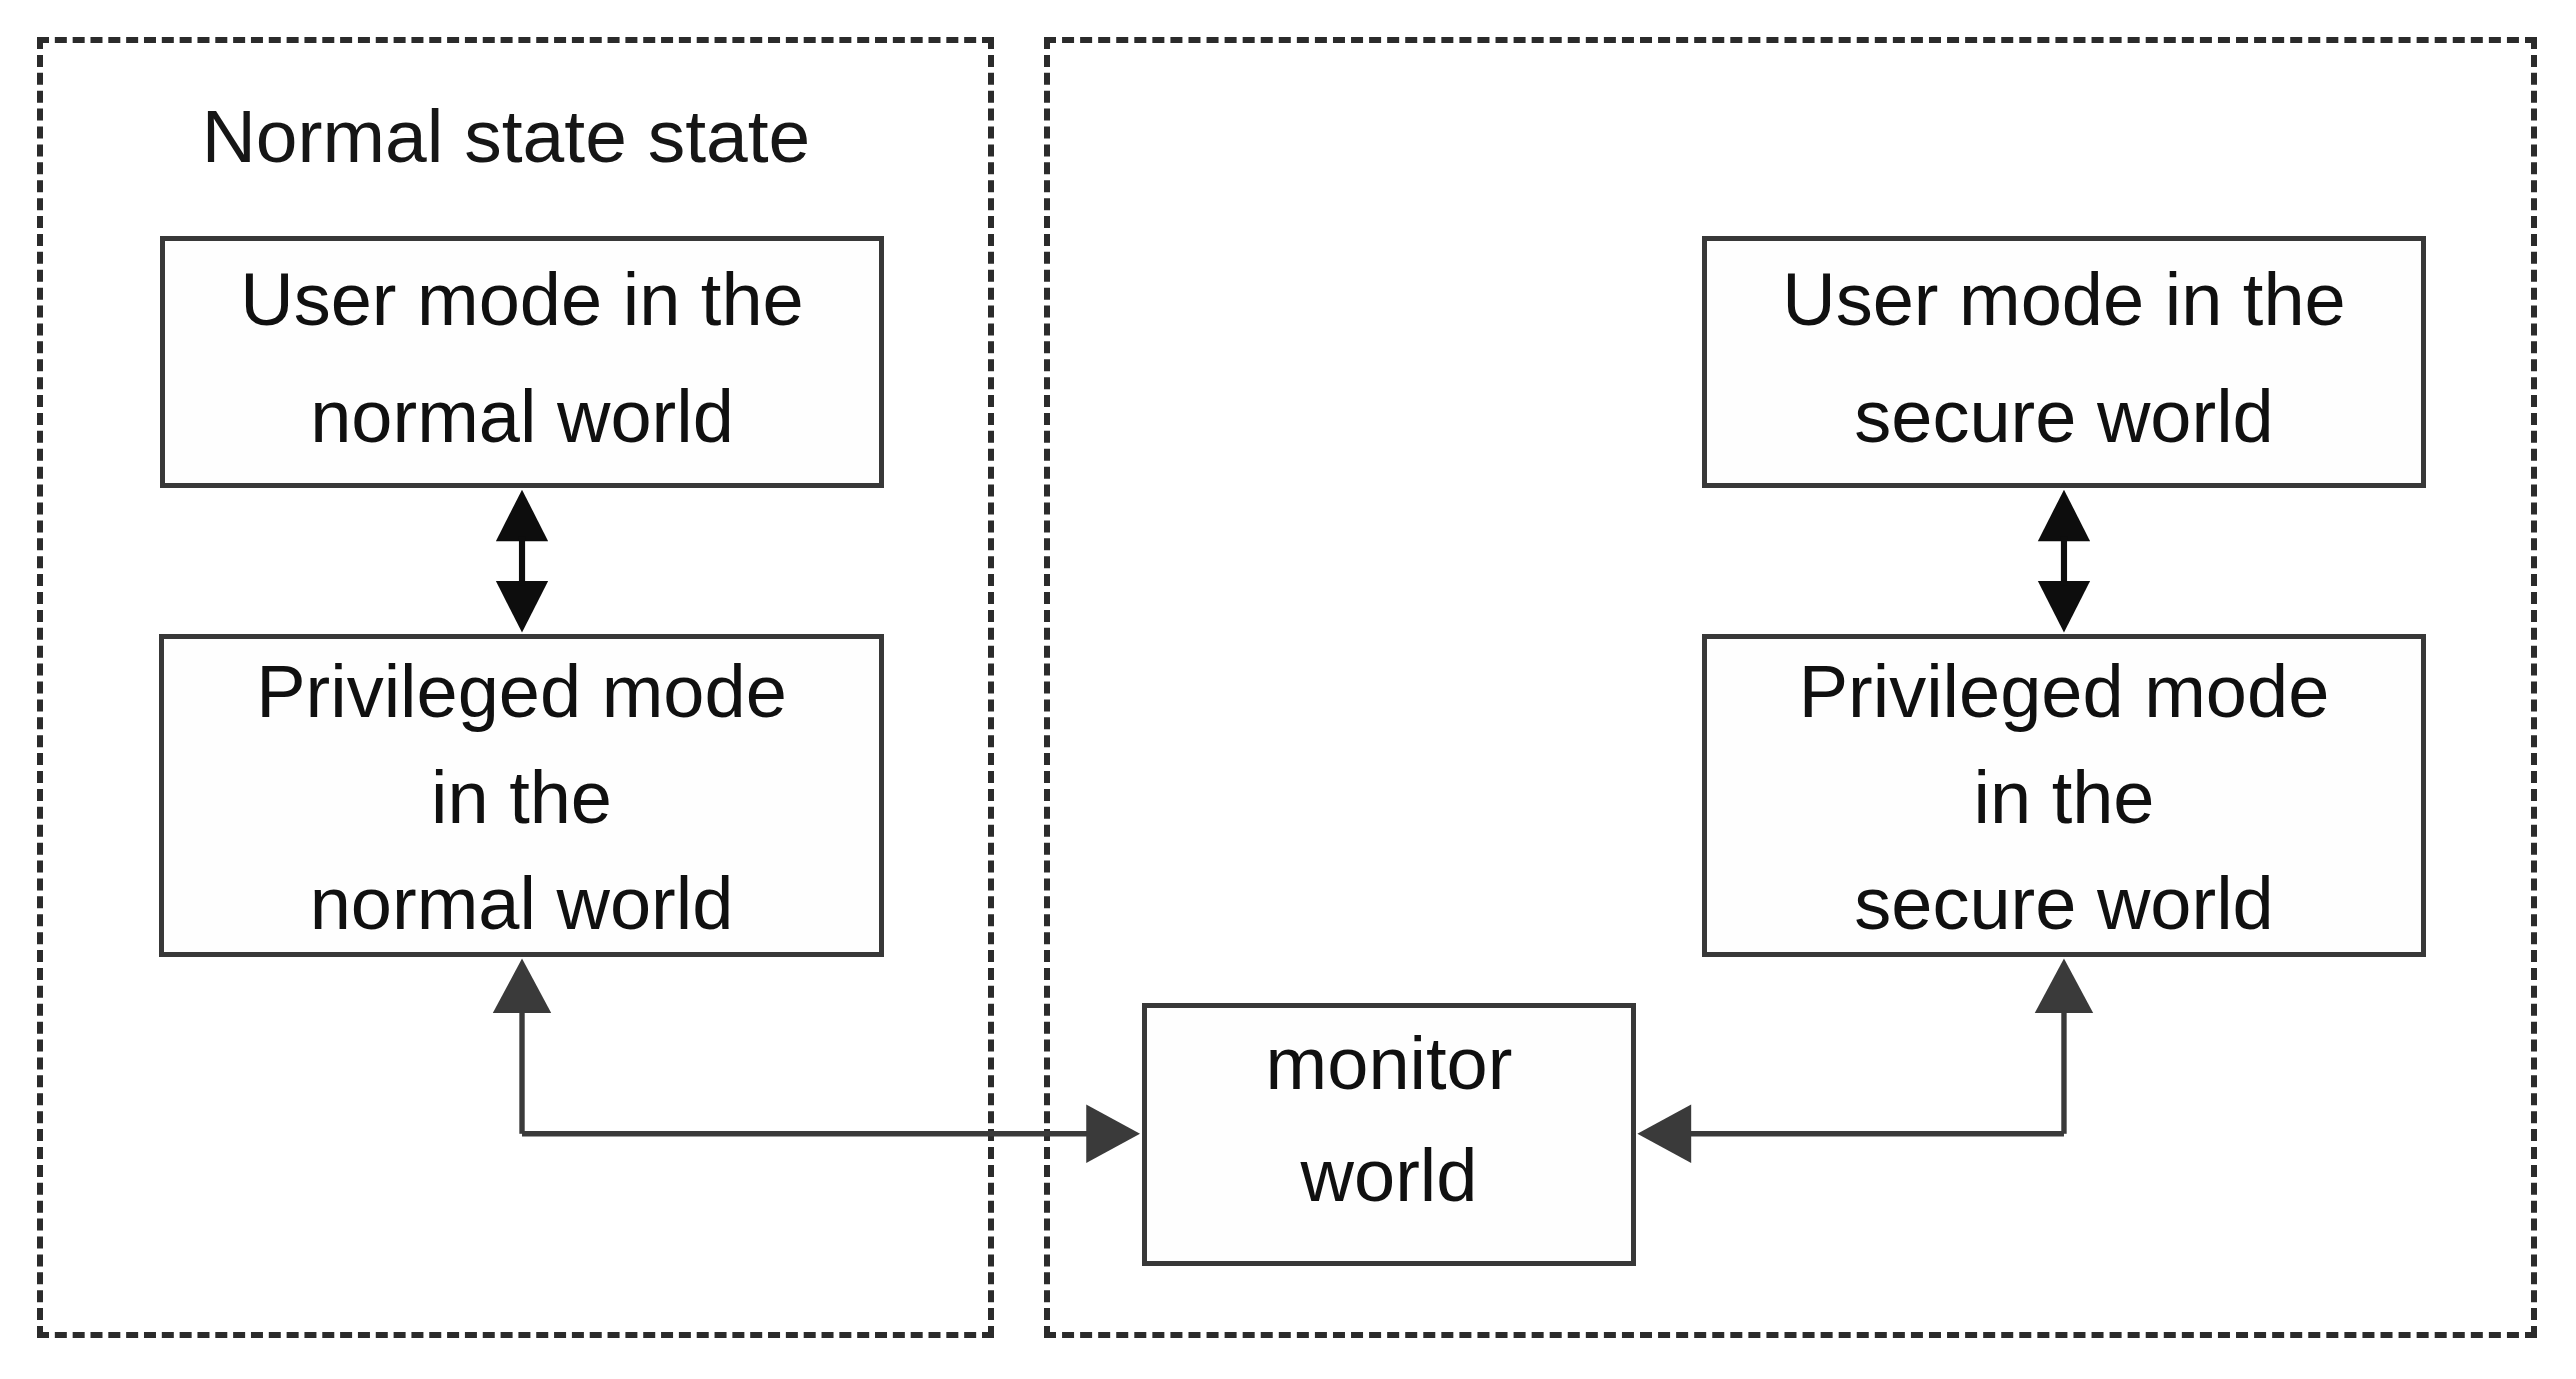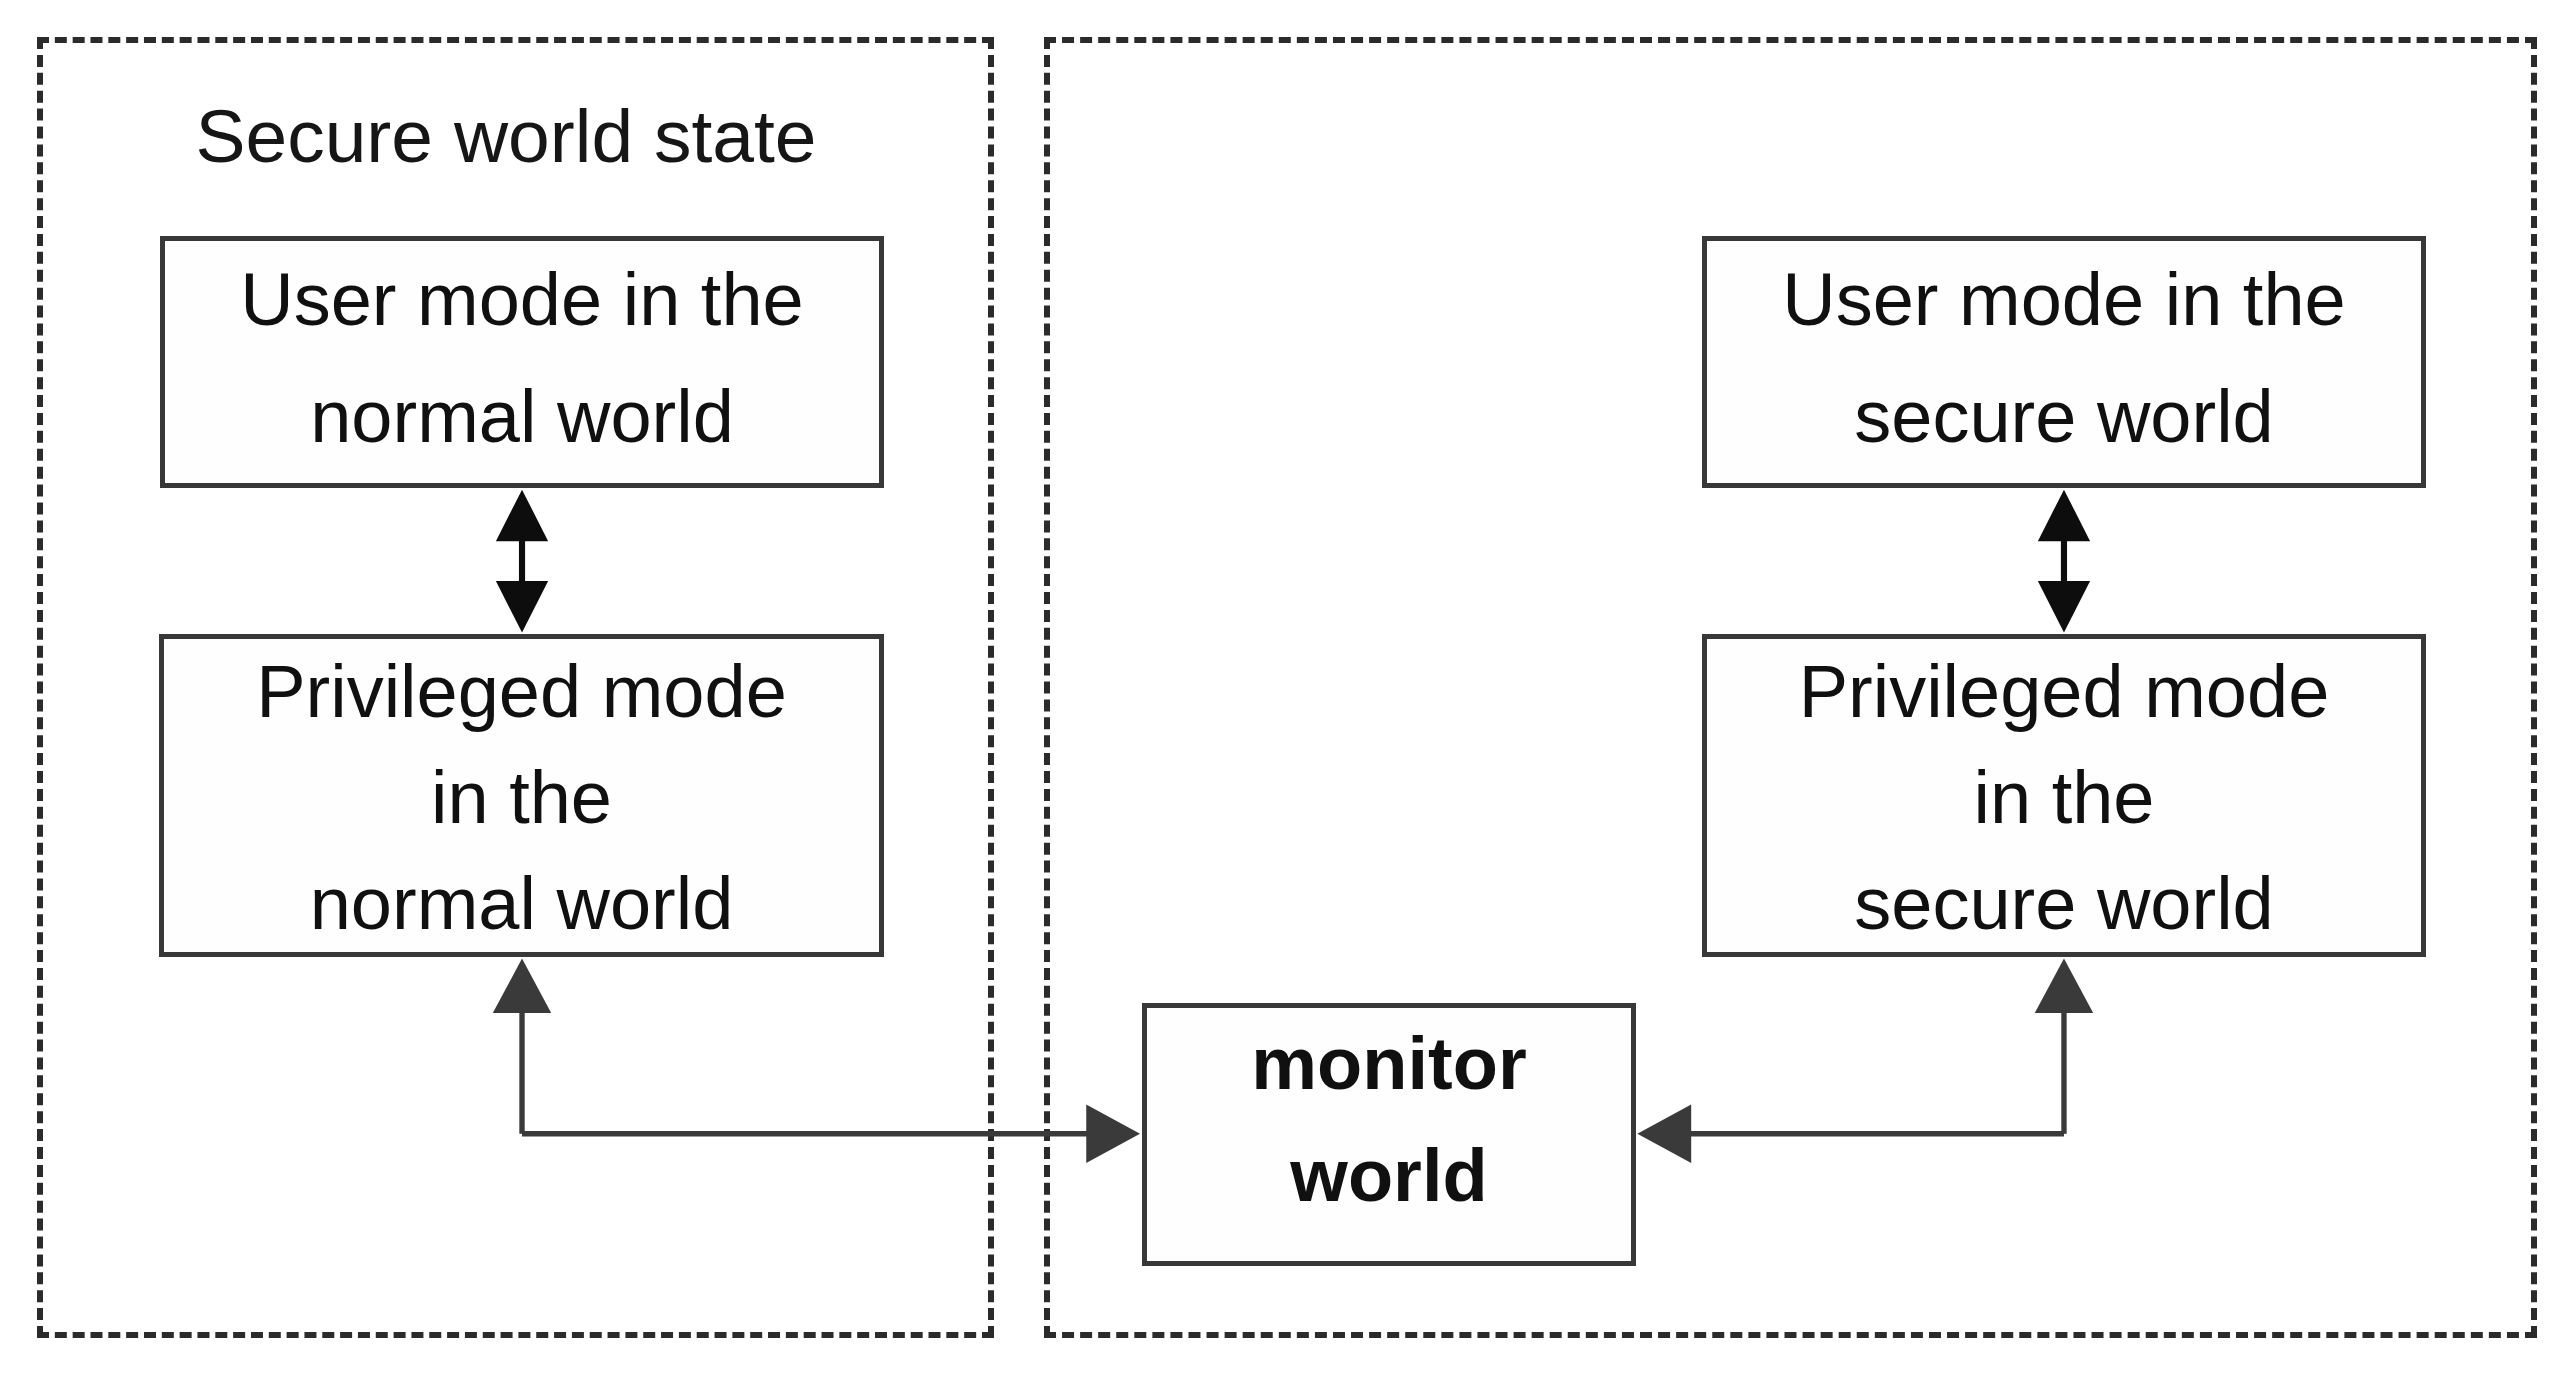--- a/index.html
+++ b/index.html
@@ -52,39 +52,39 @@
   }
   .mode-box .tline { display: block; }
   .box-user-normal   { left: 160px;  top: 236px;  width: 724px; height: 252px; }
   .box-priv-normal   { left: 159px;  top: 634px;  width: 725px; height: 323px; }
   .box-user-secure   { left: 1702px; top: 236px;  width: 724px; height: 252px; }
   .box-priv-secure   { left: 1702px; top: 634px;  width: 724px; height: 323px; }
   .box-monitor       { left: 1142px; top: 1003px; width: 494px; height: 263px; }
 
   .lh2 .tline { line-height: 117px; }
   .lh3 .tline { line-height: 106px; }
-  .lhm .tline { line-height: 112px; font-weight: bold; }
+  .lhm .tline { line-height: 112px; }
 
   .connector-layer {
     position: absolute;
     left: 0; top: 0;
     width: 2576px;
     height: 1379px;
     pointer-events: none;
   }
 </style>
 </head>
 <body>
 
 <div class="canvas">
 
   <div class="world-region normal"></div>
   <div class="world-region secure"></div>
 
-  <div class="world-title normal">Secure world state</div>
+  <div class="world-title normal">Normal state state</div>
 
   <div class="mode-box lh2 box-user-normal">
     <span class="tline">User mode in the</span>
     <span class="tline">normal world</span>
   </div>
 
   <div class="mode-box lh3 box-priv-normal">
     <span class="tline">Privileged mode</span>
     <span class="tline">in the</span>
     <span class="tline">normal world</span>

